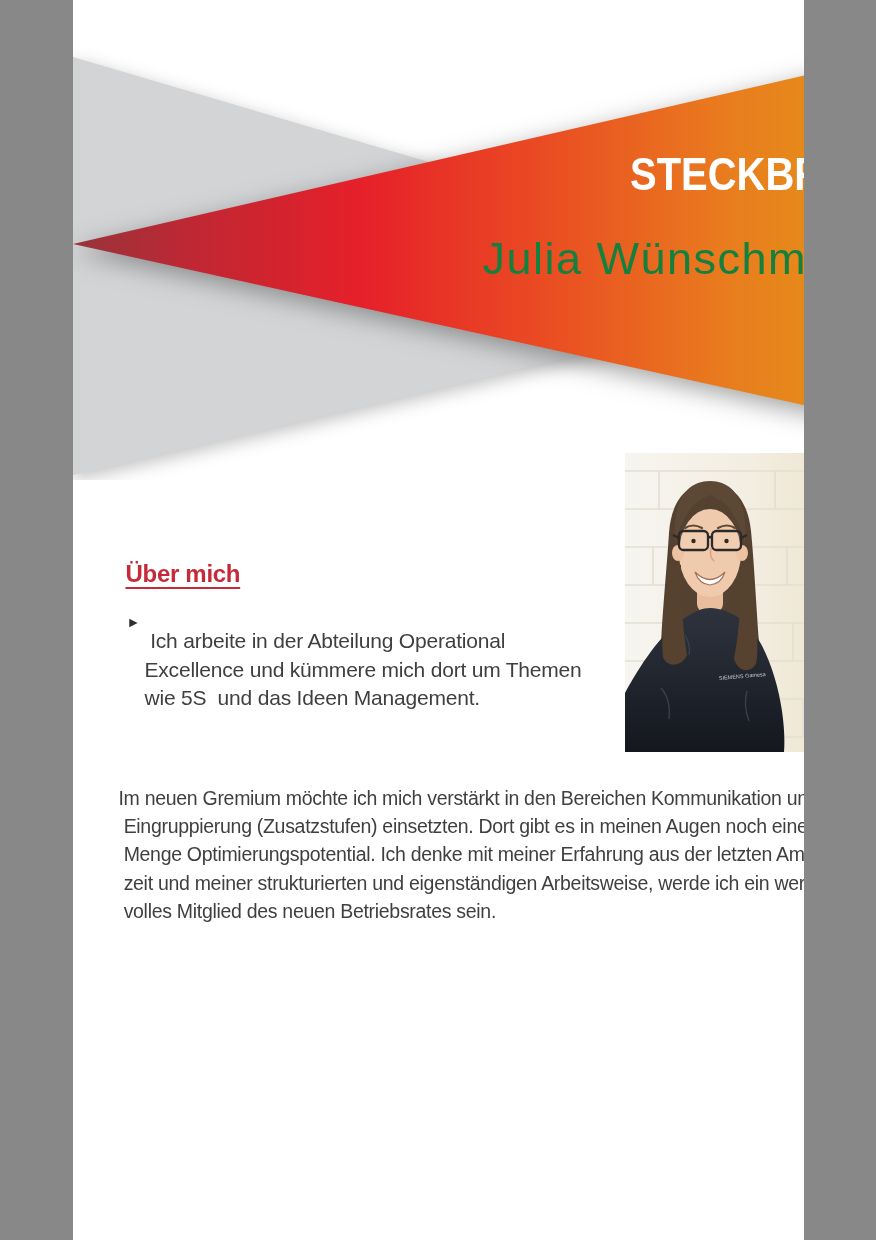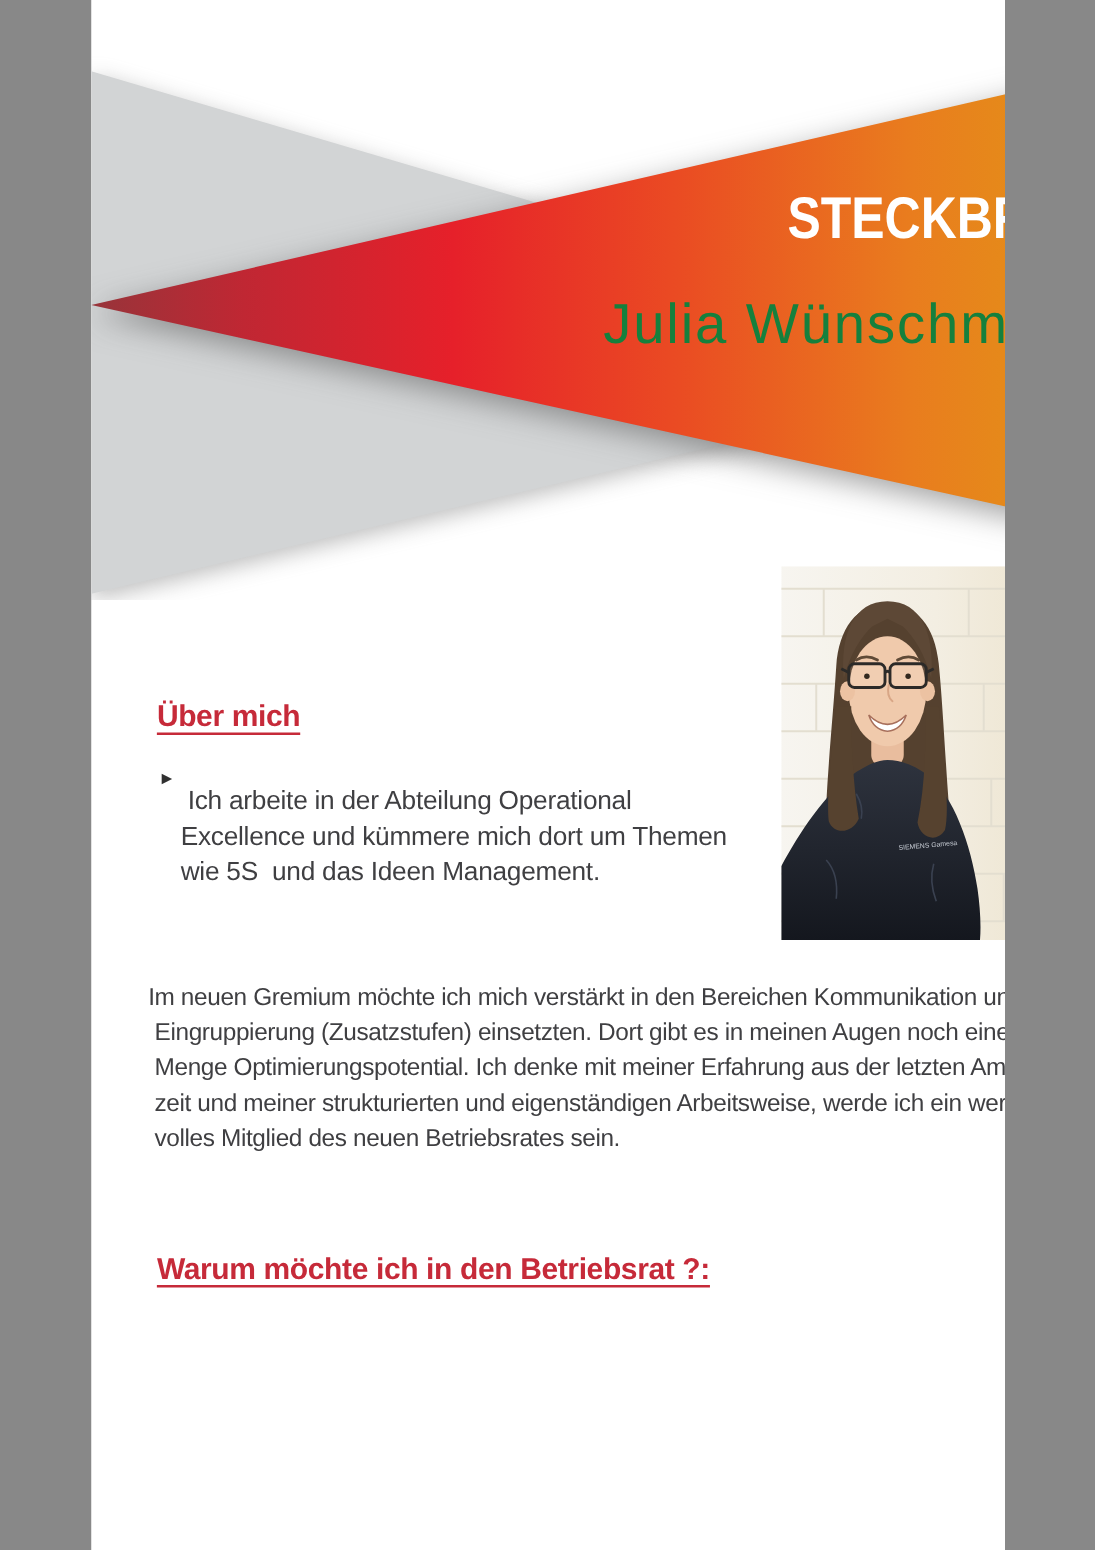--- a/index.html
+++ b/index.html
@@ -137,15 +137,14 @@
   <p class="body-text" id="p-about"> Ich arbeite in der Abteilung Operational
 Excellence und kümmere mich dort um Themen
 wie 5S  und das Ideen Management.</p>
 
   <p class="body-text" id="p-topics">Im neuen Gremium möchte ich mich verstärkt in den Bereichen Kommunikation und
  Eingruppierung (Zusatzstufen) einsetzten. Dort gibt es in meinen Augen noch eine
  Menge Optimierungspotential. Ich denke mit meiner Erfahrung aus der letzten Amts-
  zeit und meiner strukturierten und eigenständigen Arbeitsweise, werde ich ein wert-
  volles Mitglied des neuen Betriebsrates sein.</p>
 
-  <h2 class="red-h" id="h-why">Warum möchte ich in den Betriebsrat ?:</h2>
 
 </div>
 
 </body></html>

